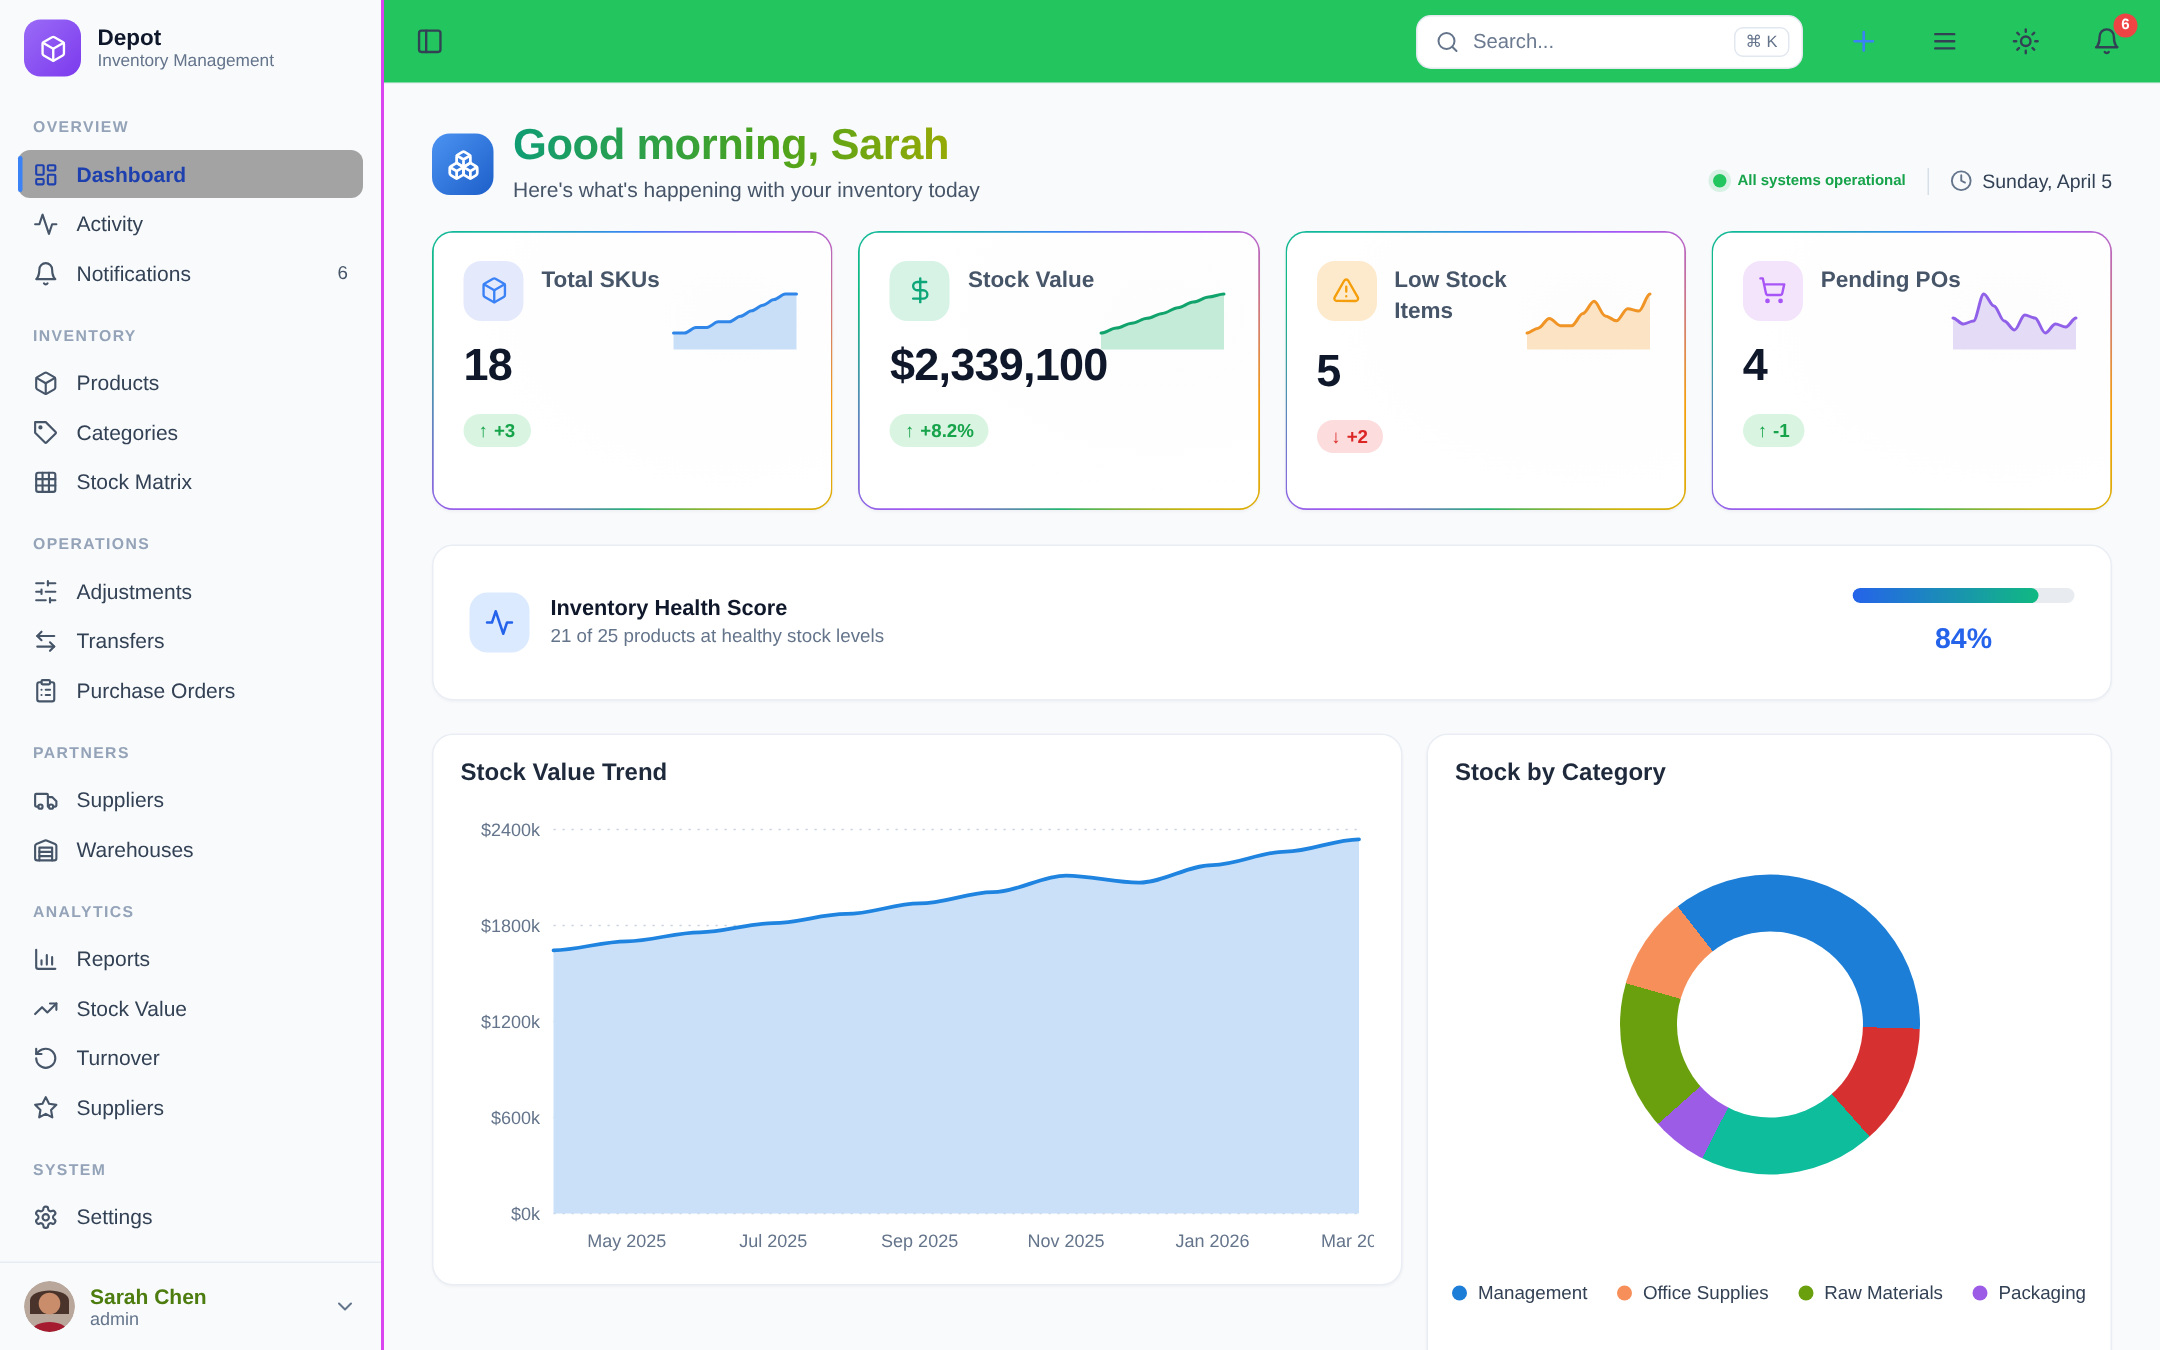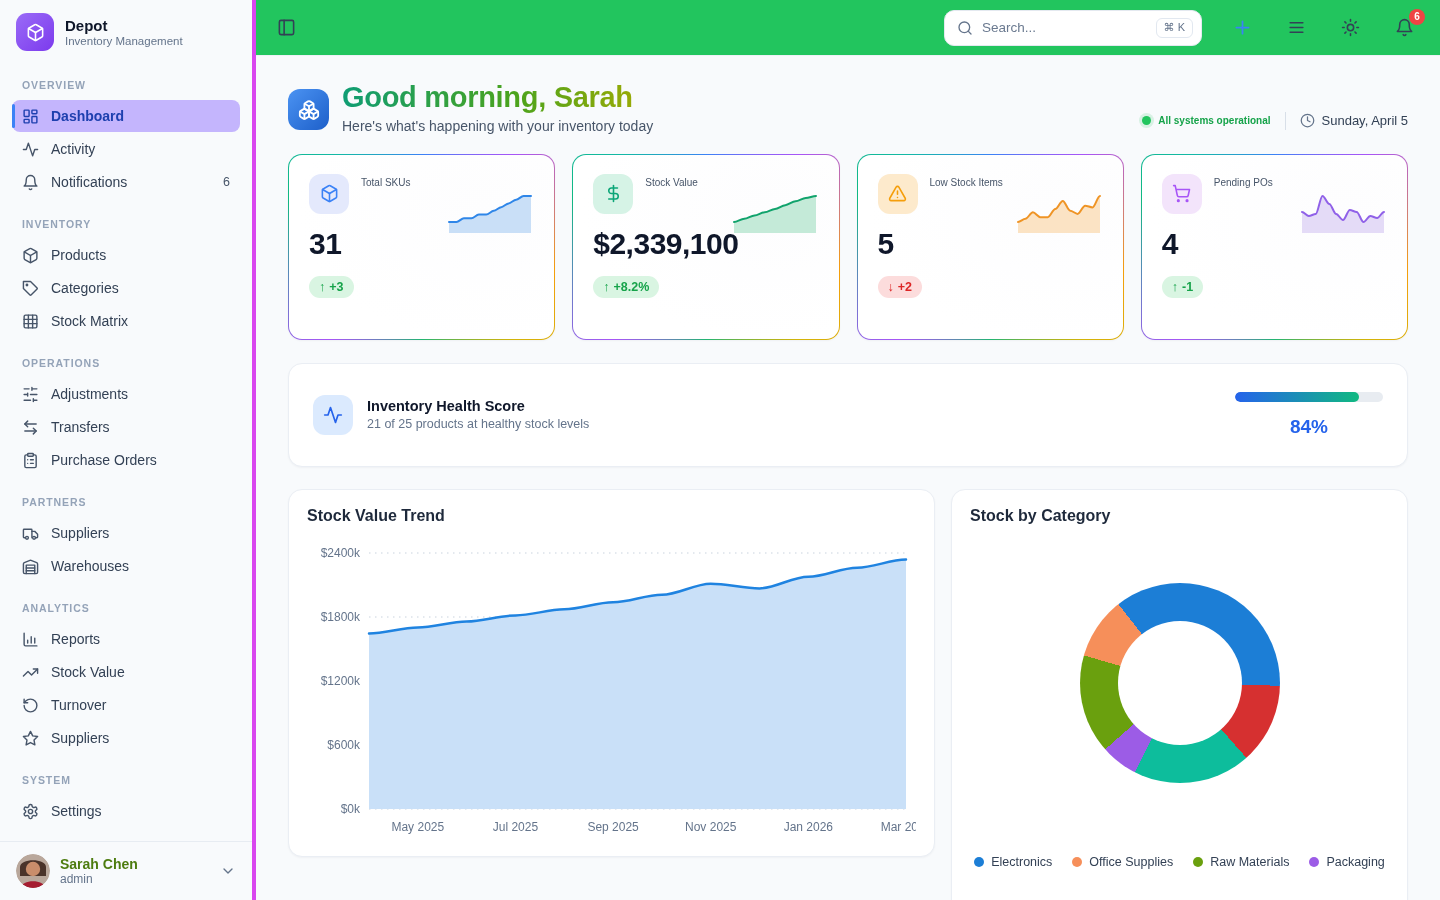--- a/index.html
+++ b/index.html
@@ -2,34 +2,34 @@
 <html><head>
 <meta charset="utf-8">
 <style>
   * { margin:0; padding:0; box-sizing:border-box; }
   html,body { width:1440px; height:900px; overflow:hidden; }
   body { font-family:"Liberation Sans","DejaVu Sans",sans-serif; background:#f8fafc; color:#0f172a; }
   svg { display:block; }
   .app { display:flex; width:100%; height:100%; }
 
   
-  .sidebar { width:256px; min-width:256px; background:#f8fafc; border-right:4px solid #d946ef; display:flex; flex-direction:column; height:100%; }
+  .sidebar { width:256px; min-width:256px; background:#f8fafc; border-right:2px solid #d946ef; display:flex; flex-direction:column; height:100%; }
   .brand { display:flex; align-items:center; gap:11px; padding:13px 16px 12px; }
   .brand-logo { width:38px; height:38px; border-radius:11px; background:linear-gradient(135deg,#9a6bf7,#7c3aed); display:flex; align-items:center; justify-content:center; color:#fff; }
   .brand-logo svg { width:19px; height:19px; }
   .brand-name { font-size:15px; font-weight:700; color:#0f172a; }
   .brand-tagline { font-size:11.5px; color:#64748b; margin-top:1px; }
   nav { flex:1; overflow:hidden; padding:10px 12px 0; }
   .nav-section-label { font-size:10.5px; font-weight:700; letter-spacing:.09em; text-transform:uppercase; color:#94a3b8; padding:0 10px; margin:20px 0 9px; }
   nav > .nav-section:first-child .nav-section-label { margin-top:6px; }
   .nav-item { position:relative; display:flex; align-items:center; gap:12px; height:32px; padding:0 10px; border-radius:8px; margin-bottom:1px; color:#334155; font-size:14px; cursor:pointer; }
   .nav-item svg { width:17px; height:17px; color:#475569; flex:none; }
   .nav-item .nav-label { flex:1; white-space:nowrap; }
   .nav-item .nav-badge { font-size:12.5px; color:#475569; }
-  .nav-item.active { background:#c4b5fd; color:#1e40af; font-weight:600; }
+  .nav-item.active { background:#a3a3a3; color:#1e40af; font-weight:600; }
   .nav-item.active svg { color:#1e40af; }
   .nav-item.active::before { content:""; position:absolute; left:0; top:4px; bottom:4px; width:3px; border-radius:3px; background:#3b82f6; }
   .user-card { display:flex; align-items:center; gap:10px; padding:12px 16px; border-top:1px solid #e7ecf2; background:#f8fafc; cursor:pointer; }
   .avatar { width:34px; height:34px; border-radius:50%; overflow:hidden; flex:none; }
   .user-name { font-size:14px; font-weight:700; color:#4d7c0f; }
   .user-role { font-size:12px; color:#64748b; }
   .user-card .chev { margin-left:auto; color:#64748b; }
   .user-card .chev svg { width:16px; height:16px; }
 
   
@@ -67,21 +67,21 @@
   .stats-row { display:grid; grid-template-columns:repeat(4,1fr); gap:17px; margin-bottom:23px; }
   .stat-card { position:relative; height:186px; border-radius:14px; padding:19px 20px;
     border:1.5px solid transparent;
     background:
       radial-gradient(120% 120% at 75% 30%, #fdfdfe 0%, #ffffff 60%) padding-box,
       conic-gradient(from 0deg, #3b82f6, #a855f7 45deg, #f59e0b 100deg, #d3b409 135deg, #22b573 180deg, #a855f7 225deg, #10b981 290deg, #14b8a6 318deg, #3b82f6 360deg) border-box;
     box-shadow:0 1px 2px rgba(15,23,42,.04); }
   .stat-top { display:flex; align-items:flex-start; gap:12px; }
   .stat-icon { width:40px; height:40px; border-radius:12px; display:flex; align-items:center; justify-content:center; flex:none; }
   .stat-icon svg { width:19px; height:19px; }
-  .stat-label { font-size:10px; color:#475569; line-height:1.4; max-width:96px; padding-top:2px; }
+  .stat-label { font-size:15px; color:#475569; line-height:1.4; max-width:96px; padding-top:2px;font-weight:bold; }
   .stat-spark { position:absolute; top:37px; right:20px; }
   .stat-value { font-size:30px; font-weight:800; letter-spacing:-.5px; color:#0f172a; margin-top:13px; }
   .stat-badge { display:inline-flex; align-items:center; gap:4px; margin-top:15px; font-size:12.5px; font-weight:700; border-radius:999px; padding:4px 10px; }
   .stat-badge.positive { background:#d9f5e2; color:#16a34a; }
   .stat-badge.negative { background:#fcdcdc; color:#dc2626; }
 
   
   .health-card { height:104px; background:#fff; border:1px solid #eaeef4; border-radius:14px; box-shadow:0 1px 2px rgba(15,23,42,.04); display:flex; align-items:center; padding:0 24px; margin-bottom:22px; }
   .health-icon { width:40px; height:40px; border-radius:12px; background:#dbeafe; color:#2563eb; display:flex; align-items:center; justify-content:center; margin-right:14px; }
   .health-icon svg { width:20px; height:20px; }
@@ -427,21 +427,21 @@
                   <path d="M3.27 6.96 12 12.01l8.73-5.05"></path>
                   <path d="M12 22.08V12"></path>
                 </svg>
               </div>
               <div class="stat-label">Total SKUs</div>
             </div><div class="stat-spark">
               <svg width="88" height="42" viewBox="0 0 88 42">
                 <path d="M3,30C5.484848484848484,30 7.969696969696969,30 10.454545454545453,30C12.939393939393938,30 15.424242424242422,26.28571428571429 17.909090909090907,26.28571428571429C20.39393939393939,26.28571428571429 22.87878787878788,26.28571428571429 25.363636363636363,26.28571428571429C27.848484848484848,26.28571428571429 30.33333333333333,22.571428571428573 32.81818181818181,22.571428571428573C35.3030303030303,22.571428571428573 37.78787878787879,22.571428571428573 40.27272727272727,22.571428571428573C42.75757575757576,22.571428571428573 45.24242424242424,18.857142857142854 47.72727272727273,18.857142857142854C50.21212121212121,18.857142857142854 52.696969696969695,15.142857142857144 55.18181818181818,15.142857142857144C57.666666666666664,15.142857142857144 60.15151515151515,11.428571428571427 62.63636363636363,11.428571428571427C65.12121212121212,11.428571428571427 67.60606060606061,7.714285714285715 70.0909090909091,7.714285714285715C72.57575757575758,7.714285714285715 75.06060606060606,4 77.54545454545455,4C80.03030303030303,4 82.51515151515152,4 85,4L85,41L3,41Z" fill="#c9dff7"></path>
                 <path d="M3,30C5.484848484848484,30 7.969696969696969,30 10.454545454545453,30C12.939393939393938,30 15.424242424242422,26.28571428571429 17.909090909090907,26.28571428571429C20.39393939393939,26.28571428571429 22.87878787878788,26.28571428571429 25.363636363636363,26.28571428571429C27.848484848484848,26.28571428571429 30.33333333333333,22.571428571428573 32.81818181818181,22.571428571428573C35.3030303030303,22.571428571428573 37.78787878787879,22.571428571428573 40.27272727272727,22.571428571428573C42.75757575757576,22.571428571428573 45.24242424242424,18.857142857142854 47.72727272727273,18.857142857142854C50.21212121212121,18.857142857142854 52.696969696969695,15.142857142857144 55.18181818181818,15.142857142857144C57.666666666666664,15.142857142857144 60.15151515151515,11.428571428571427 62.63636363636363,11.428571428571427C65.12121212121212,11.428571428571427 67.60606060606061,7.714285714285715 70.0909090909091,7.714285714285715C72.57575757575758,7.714285714285715 75.06060606060606,4 77.54545454545455,4C80.03030303030303,4 82.51515151515152,4 85,4" fill="none" stroke="#2f86e8" stroke-width="2" stroke-linecap="round" stroke-linejoin="round"></path>
               </svg>
-            </div><div class="stat-value">31</div><span class="stat-badge positive">
+            </div><div class="stat-value">18</div><span class="stat-badge positive">
               <span>↑</span>
               <span>+3</span>
             </span></div>
           <div class="stat-card"><div class="stat-top">
               <div class="stat-icon" style="background:#d6f3e6;color:#0ca678">
                 <svg viewBox="0 0 24 24" fill="none" stroke="currentColor" stroke-width="2" stroke-linecap="round" stroke-linejoin="round">
                   <path d="M12 2v20"></path>
                   <path d="M17 5H9.5a3.5 3.5 0 0 0 0 7h5a3.5 3.5 0 0 1 0 7H6"></path>
                 </svg>
               </div>
@@ -539,21 +539,21 @@
           </div>
         </div>
         <div class="chart-card right">
           <div class="chart-title">Stock by Category</div>
           <div class="donut" id="donut" style="background: conic-gradient(from -38deg, rgb(28, 126, 214) 0%, rgb(28, 126, 214) 36%, rgb(214, 48, 48) 36%, rgb(214, 48, 48) 49%, rgb(13, 189, 156) 49%, rgb(13, 189, 156) 68%, rgb(156, 92, 230) 68%, rgb(156, 92, 230) 74%, rgb(106, 160, 14) 74%, rgb(106, 160, 14) 90%, rgb(246, 143, 90) 90%, rgb(246, 143, 90) 100%);">
             <div class="donut-hole"></div>
           </div>
           <div class="donut-legend" id="donut-legend">
               <div class="legend-item">
                 <span class="legend-dot" style="background:#1c7ed6"></span>
-                <span>Electronics</span>
+                <span>Management</span>
               </div>
               <div class="legend-item">
                 <span class="legend-dot" style="background:#f68f5a"></span>
                 <span>Office Supplies</span>
               </div>
               <div class="legend-item">
                 <span class="legend-dot" style="background:#6aa00e"></span>
                 <span>Raw Materials</span>
               </div>
               <div class="legend-item">

